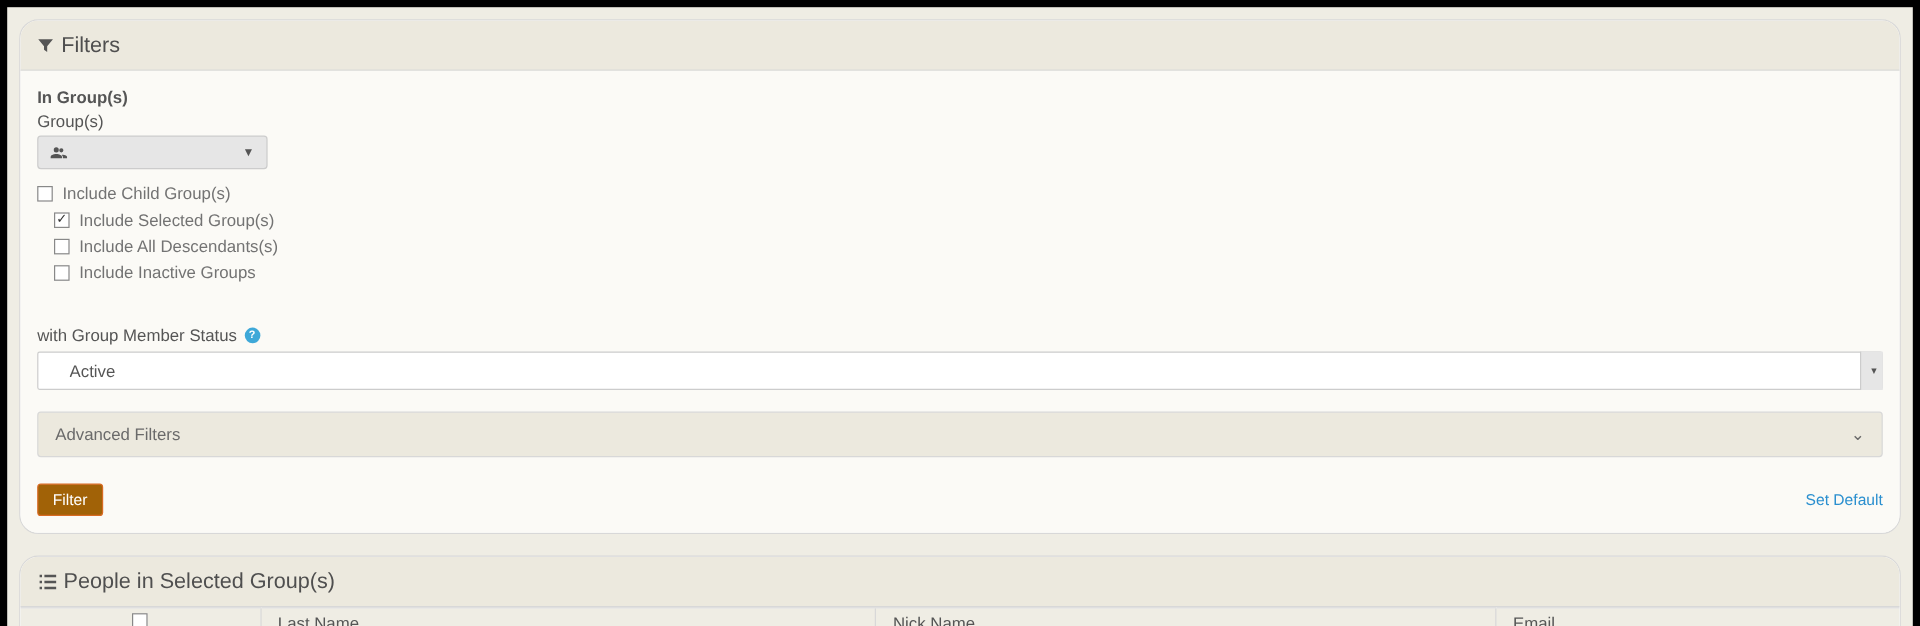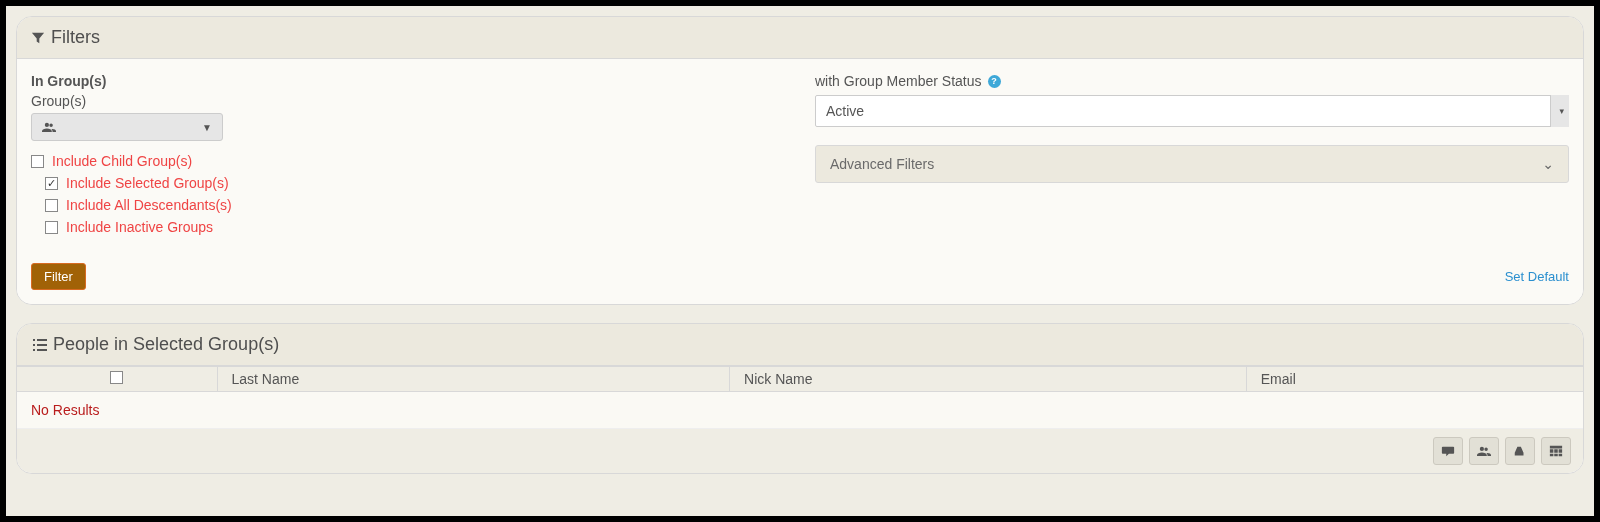--- a/index.html
+++ b/index.html
@@ -33,20 +33,21 @@
       color: #4f4f4f;
       font-size: 18px;
     }
     .panel-body {
       background: #fbfaf6;
       padding: 14px;
     }
     .form-row {
       display: flex;
       gap: 30px;
+      flex-direction: column;
     }
     .form-col { flex: 1; }
     .label {
       font-weight: 600;
       color: #555;
       margin-bottom: 4px;
       display: block;
       font-size: 14px;
     }
     .sublabel {
@@ -73,21 +74,21 @@
       color: #555;
     }
     .chk-group {
       margin-top: 12px;
     }
     .chk-row {
       display: flex;
       align-items: center;
       gap: 8px;
       margin-bottom: 6px;
-      color: #ef4444;
+      color: #737373;
     }
     .chk-row.indent { margin-left: 14px; }
     .chk {
       width: 13px;
       height: 13px;
       border: 1px solid #888;
       background: #fff;
       display: inline-flex;
       align-items: center;
       justify-content: center;
@@ -111,21 +112,21 @@
       width: 13px; height: 13px; border-radius: 50%;
       background: #3ea8d8;
       color: #fff; font-size: 9px; font-weight: bold;
       display: inline-flex; align-items: center; justify-content: center;
     }
     .select {
       width: 100%;
       height: 32px;
       border: 1px solid #ccc;
       background: #fff;
-      padding: 0 10px;
+      padding: 0 26px;
       font-size: 14px;
       color: #555;
       appearance: none;
       border-radius: 2px;
     }
     .select-wrap { position: relative; }
     .select-wrap::after {
       content: "";
       position: absolute;
       right: 0; top: 0; bottom: 0;

